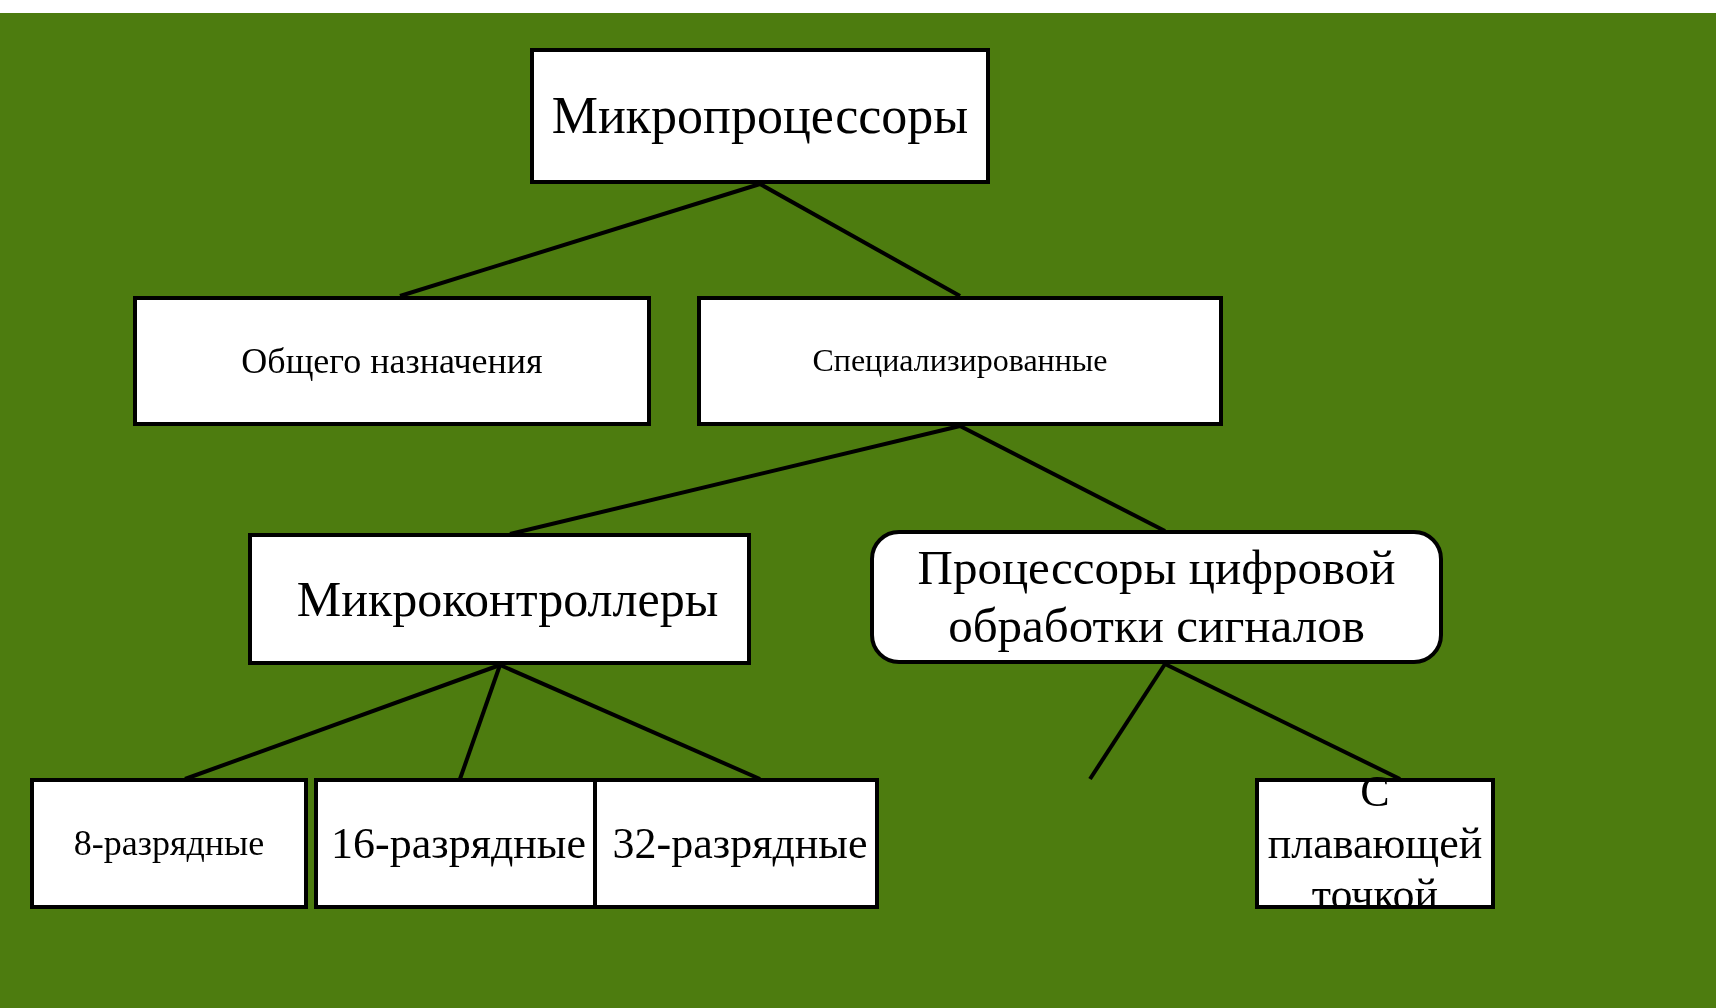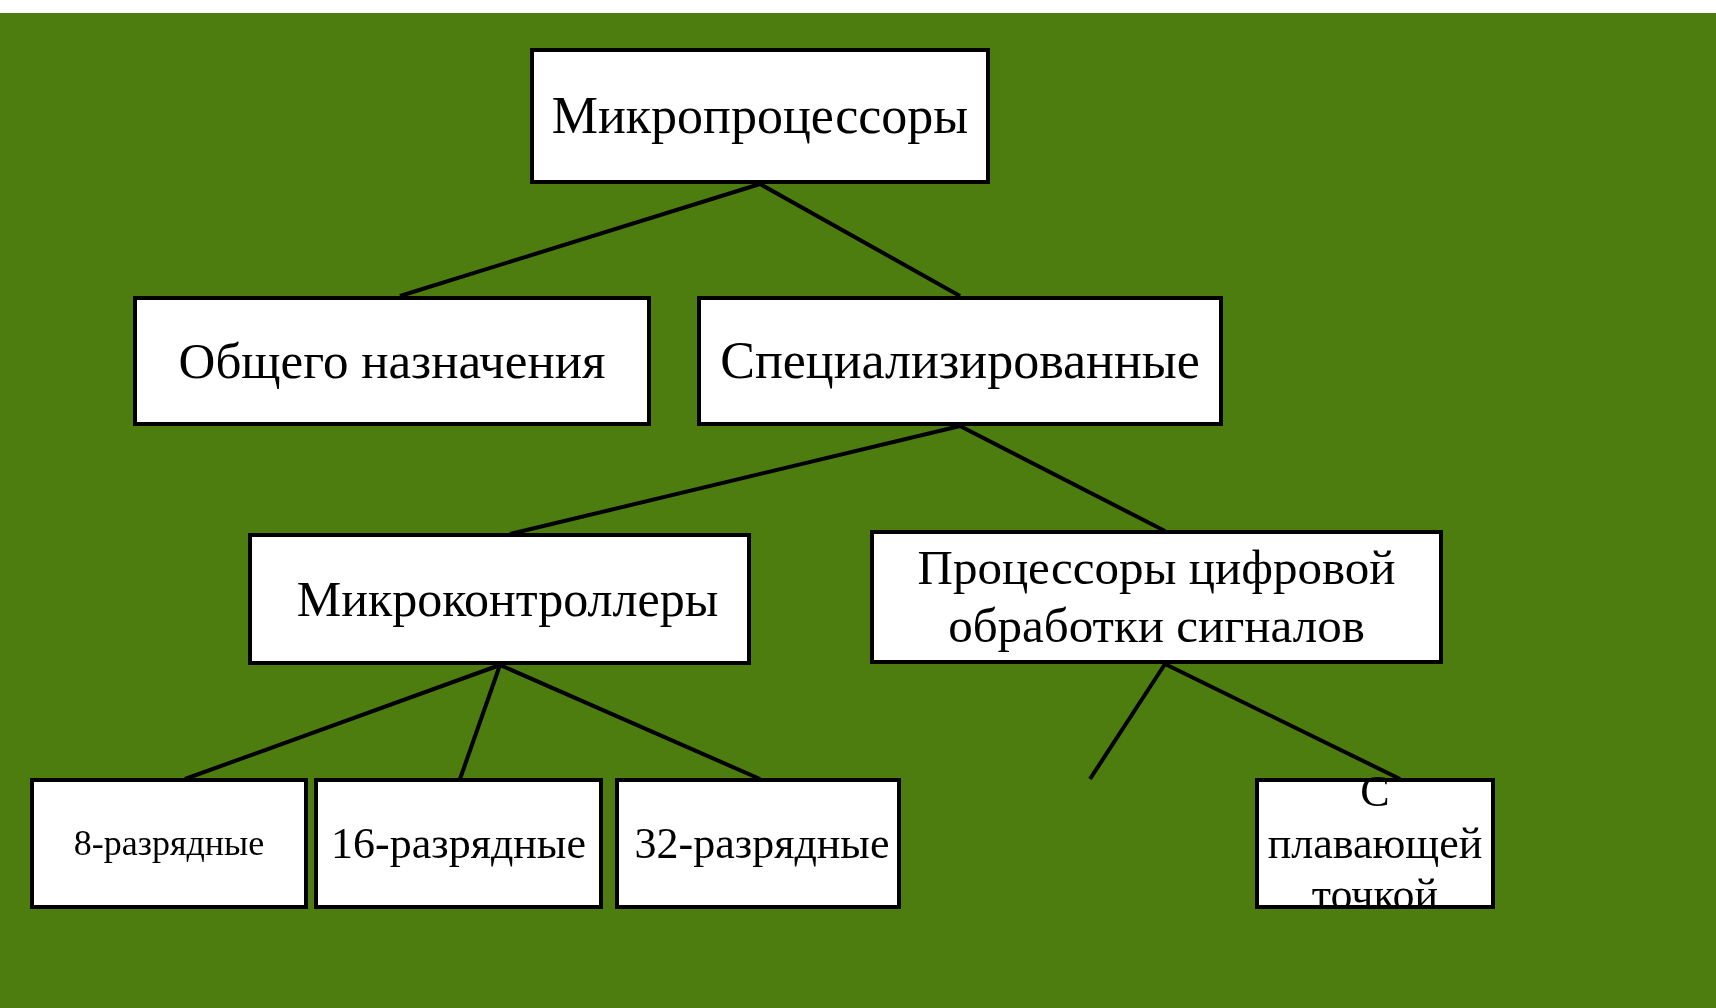--- a/index.html
+++ b/index.html
@@ -40,27 +40,27 @@
     line-height: 1.18;
     z-index: 2;
   }
   .node-label {
     display: block;
     white-space: pre-line;
     padding: 0 6px;
   }
   
   #node-root        { left: 530px;  top: 35px;  width: 460px; height: 136px; font-size: 52px; }
-  #node-general     { left: 133px;  top: 283px; width: 518px; height: 130px; font-size: 51px; }
-  #node-special     { left: 697px;  top: 283px; width: 526px; height: 130px; font-size: 52px; }
+  #node-general     { left: 133px;  top: 283px; width: 518px; height: 130px; font-size: 36px; }
+  #node-special     { left: 697px;  top: 283px; width: 526px; height: 130px; font-size: 32px; }
   #node-mcu         { left: 248px;  top: 520px; width: 503px; height: 132px; font-size: 50px; padding-left: 16px; }
-  #node-dsp         { left: 870px;  top: 517px; width: 573px; height: 134px; font-size: 49px; }
+  #node-dsp         { left: 870px;  top: 517px; width: 573px; height: 134px; font-size: 49px; border-radius: 29px; }
   #node-8bit        { left: 30px;   top: 765px; width: 278px; height: 131px; font-size: 36px; }
   #node-16bit       { left: 314px;  top: 765px; width: 289px; height: 131px; font-size: 44px; }
-  #node-32bit       { left: 615px;  top: 765px; width: 286px; height: 131px; font-size: 44px; padding-left: 8px; }
+  #node-32bit       { left: 593px;  top: 765px; width: 286px; height: 131px; font-size: 44px; padding-left: 8px; }
   #node-fixedpoint  { left: 928px;  top: 765px; width: 313px; height: 131px; font-size: 44px; }
   #node-floatpoint  { left: 1255px; top: 765px; width: 240px; height: 131px; font-size: 44px; }
 </style>
 </head>
 <body>
 
 <div id="diagram-root">
 
   <svg id="connector-layer" viewBox="0 0 1716 1008" width="1716" height="1008" xmlns="http://www.w3.org/2000/svg">
     <g stroke="#000000" stroke-width="4" fill="none" stroke-linecap="butt">

